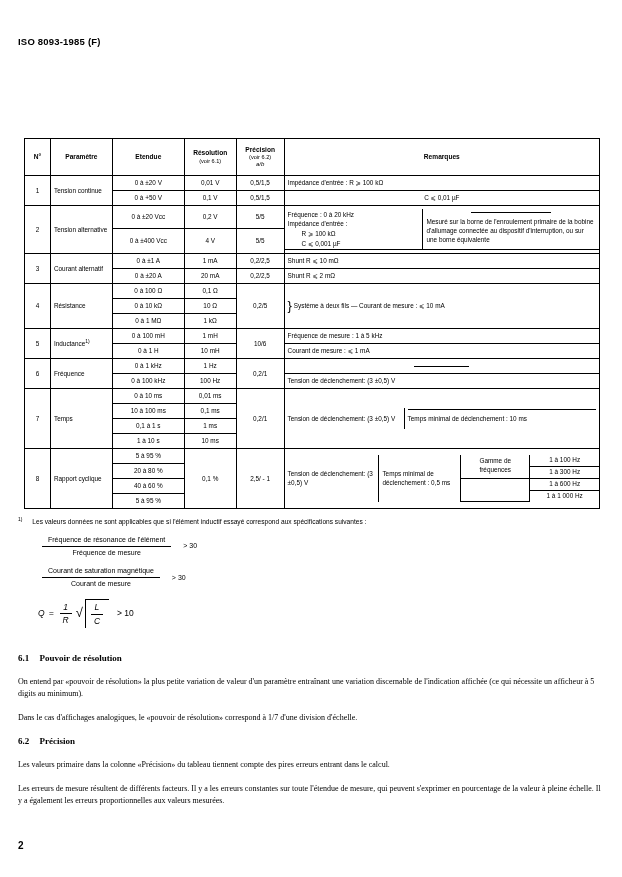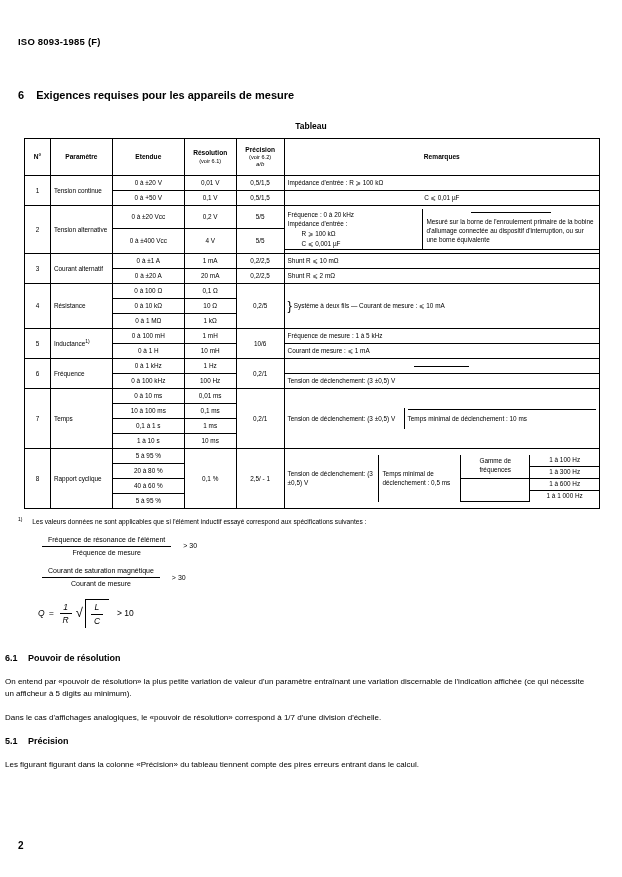--- a/index.html
+++ b/index.html
@@ -142,24 +142,25 @@
     text-align: center;
     vertical-align: middle;
     font-style: italic;
     margin: 0 2px;
   }
   .smallfrac .top { display: block; border-bottom: 0.8px solid #000; padding: 0 3px; }
   .smallfrac .bot { display: block; padding: 0 3px; }
 
   .body-sect {
     position: absolute;
-    left: 5px;
+    left: 18px;
     width: 586px;
     font-size: 8px;
     line-height: 1.5;
+    font-family: Liberation Serif, serif;
   }
   .body-sect h3 {
     font-size: 9px;
     font-weight: bold;
     margin: 0 0 10px 0;
   }
   .body-sect p { margin: 0 0 12px 0; }
   .pgnum {
     position: absolute;
     left: 18px;
@@ -168,25 +169,21 @@
     font-weight: bold;
   }
 </style>
 </head>
 <body>
 
 <div class="page">
 
   <div class="hdr">ISO 8093-1985 (F)</div>
 
-  <div class="sect-title">
-    <span class="num">6</span><span>Exigences requises pour les appareils de mesure</span>
-  </div>
-
-  <div class="tbl-caption">Tableau</div>
+
 
   <table class="main">
     <colgroup>
       <col style="width:26px">
       <col style="width:62px">
       <col style="width:72px">
       <col style="width:52px">
       <col style="width:48px">
       <col style="width:316px">
     </colgroup>
@@ -440,21 +437,22 @@
     <h3>
       <span>6.1</span>
       <span style="margin-left:8px">Pouvoir de résolution</span>
     </h3>
     <p>On entend par «pouvoir de résolution» la plus petite variation de valeur d'un paramètre entraînant une variation discernable de l'indication affichée (ce qui nécessite un afficheur à 5 digits au minimum).</p>
     <p>Dans le cas d'affichages analogiques, le «pouvoir de résolution» correspond à 1/7 d'une division d'échelle.</p>
   </div>
 
   <div class="body-sect" style="top:735px">
     <h3>
-      <span>5.1</span>
+      <span>6.2</span>
       <span style="margin-left:8px">Précision</span>
     </h3>
-    <p>Les figurant figurant dans la colonne «Précision» du tableau tiennent compte des pires erreurs entrant dans le calcul.</p>
+    <p>Les valeurs primaire dans la colonne «Précision» du tableau tiennent compte des pires erreurs entrant dans le calcul.</p>
+    <p>Les erreurs de mesure résultent de différents facteurs. Il y a les erreurs constantes sur toute l'étendue de mesure, qui peuvent s'exprimer en pourcentage de la valeur à pleine échelle. Il y a également les erreurs proportionnelles aux valeurs mesurées.</p>
   </div>
 
   <div class="pgnum">2</div>
 
 </div>
 
 </body></html>

